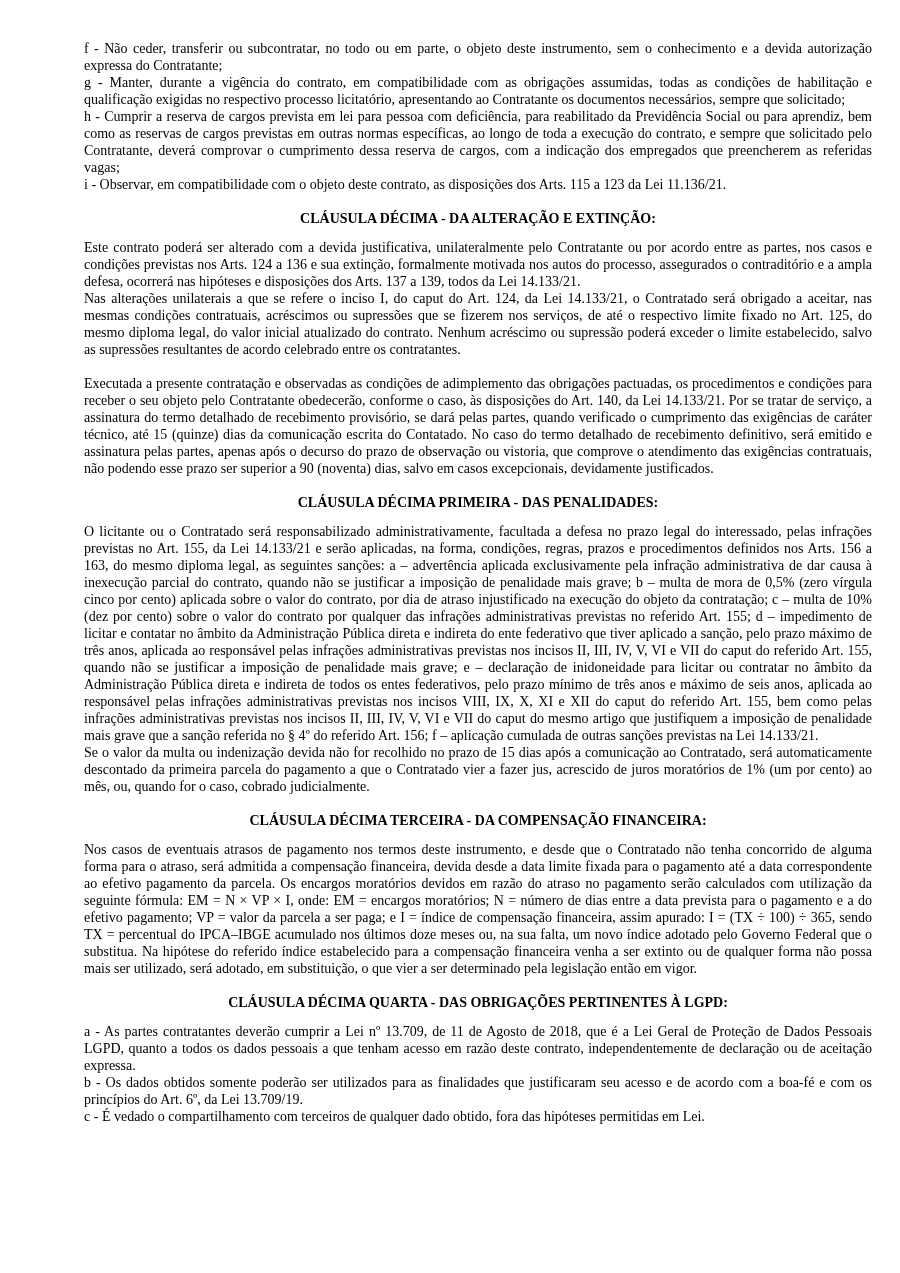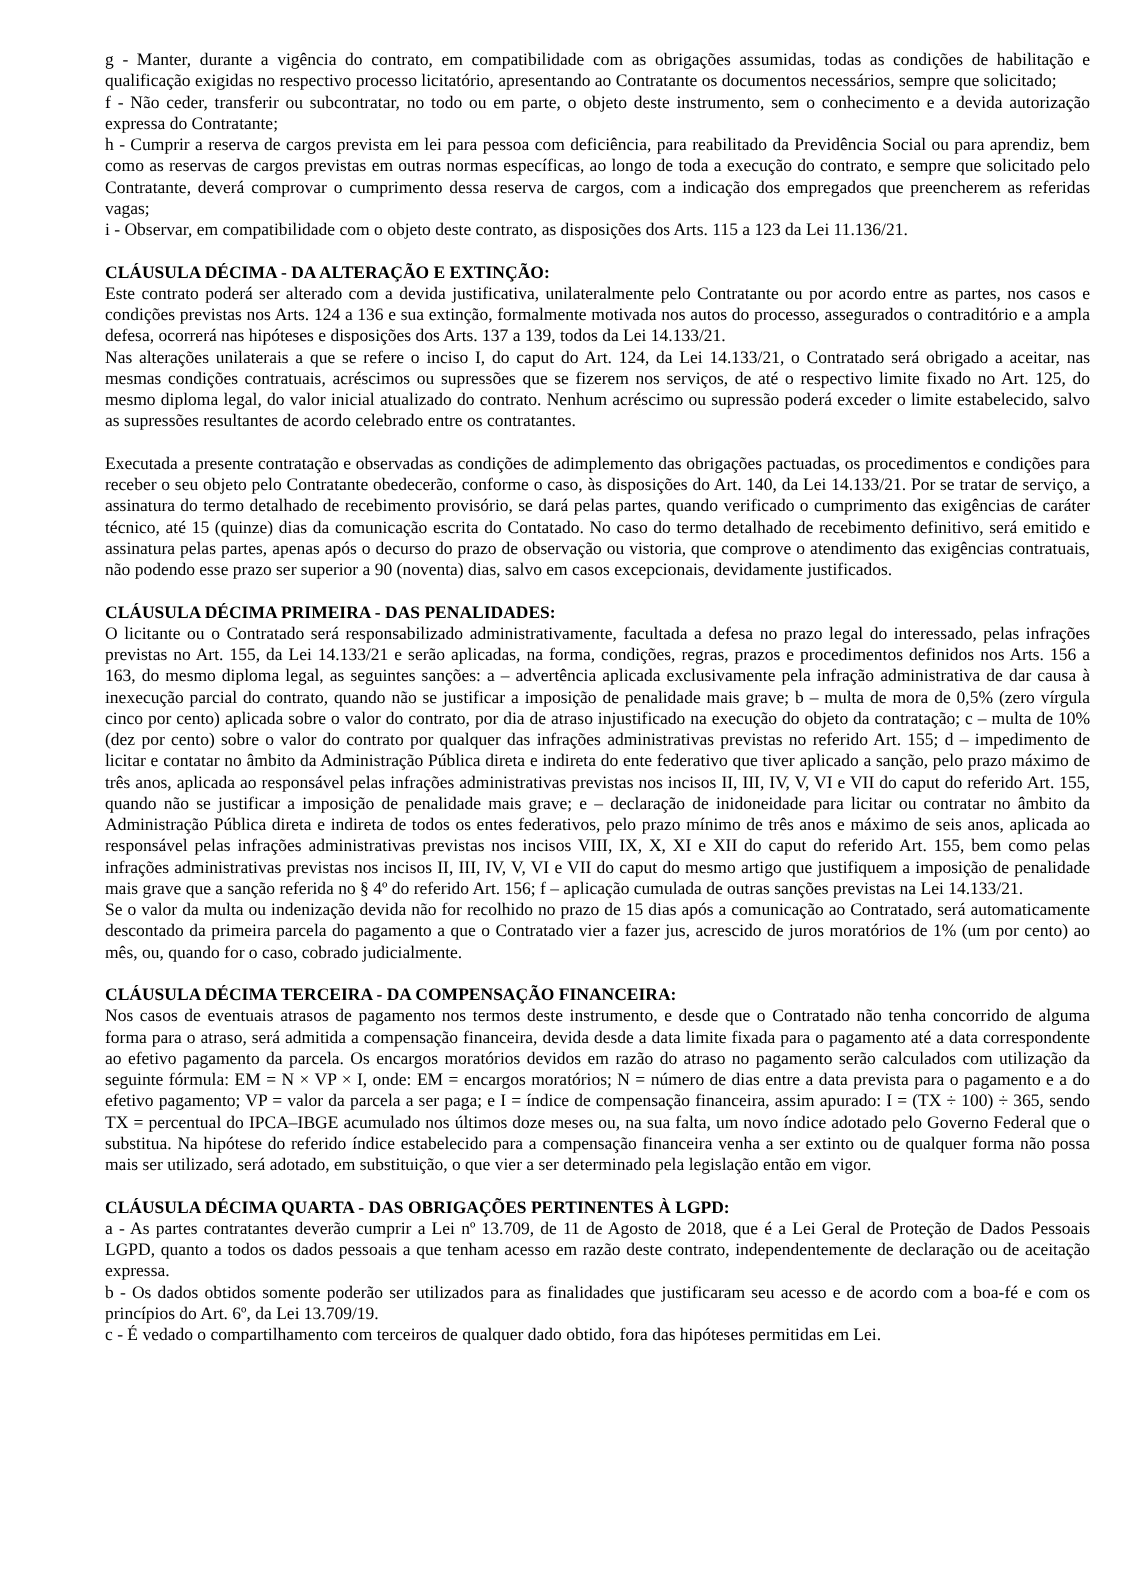--- a/index.html
+++ b/index.html
@@ -24,35 +24,35 @@
     line-height: 17px;
     text-align: justify;
   }
   .page p {
     margin: 0;
   }
   .section {
     margin-top: 17px;
   }
   .section-heading {
-    margin: 0;
+    margin: 12px;
     font-size: 14px;
     font-weight: bold;
     line-height: 17px;
-    text-align: left;
+    text-align: center;
   }
 </style>
 </head>
 <body>
 
 <div class="page">
 
   <div class="intro-block">
+    <p>f - Não ceder, transferir ou subcontratar, no todo ou em parte, o objeto deste instrumento, sem o conhecimento e a devida autorização expressa do Contratante;</p>
     <p>g - Manter, durante a vigência do contrato, em compatibilidade com as obrigações assumidas, todas as condições de habilitação e qualificação exigidas no respectivo processo licitatório, apresentando ao Contratante os documentos necessários, sempre que solicitado;</p>
-    <p>f - Não ceder, transferir ou subcontratar, no todo ou em parte, o objeto deste instrumento, sem o conhecimento e a devida autorização expressa do Contratante;</p>
     <p>h - Cumprir a reserva de cargos prevista em lei para pessoa com deficiência, para reabilitado da Previdência Social ou para aprendiz, bem como as reservas de cargos previstas em outras normas específicas, ao longo de toda a execução do contrato, e sempre que solicitado pelo Contratante, deverá comprovar o cumprimento dessa reserva de cargos, com a indicação dos empregados que preencherem as referidas vagas;</p>
     <p>i - Observar, em compatibilidade com o objeto deste contrato, as disposições dos Arts. 115 a 123 da Lei 11.136/21.</p>
   </div>
 
   <div class="section">
     <h2 class="section-heading">CLÁUSULA DÉCIMA - DA ALTERAÇÃO E EXTINÇÃO:</h2>
     <p>Este contrato poderá ser alterado com a devida justificativa, unilateralmente pelo Contratante ou por acordo entre as partes, nos casos e condições previstas nos Arts. 124 a 136 e sua extinção, formalmente motivada nos autos do processo, assegurados o contraditório e a ampla defesa, ocorrerá nas hipóteses e disposições dos Arts. 137 a 139, todos da Lei 14.133/21.</p>
     <p>Nas alterações unilaterais a que se refere o inciso I, do caput do Art. 124, da Lei 14.133/21, o Contratado será obrigado a aceitar, nas mesmas condições contratuais, acréscimos ou supressões que se fizerem nos serviços, de até o respectivo limite fixado no Art. 125, do mesmo diploma legal, do valor inicial atualizado do contrato. Nenhum acréscimo ou supressão poderá exceder o limite estabelecido, salvo as supressões resultantes de acordo celebrado entre os contratantes.</p>
   </div>
 

